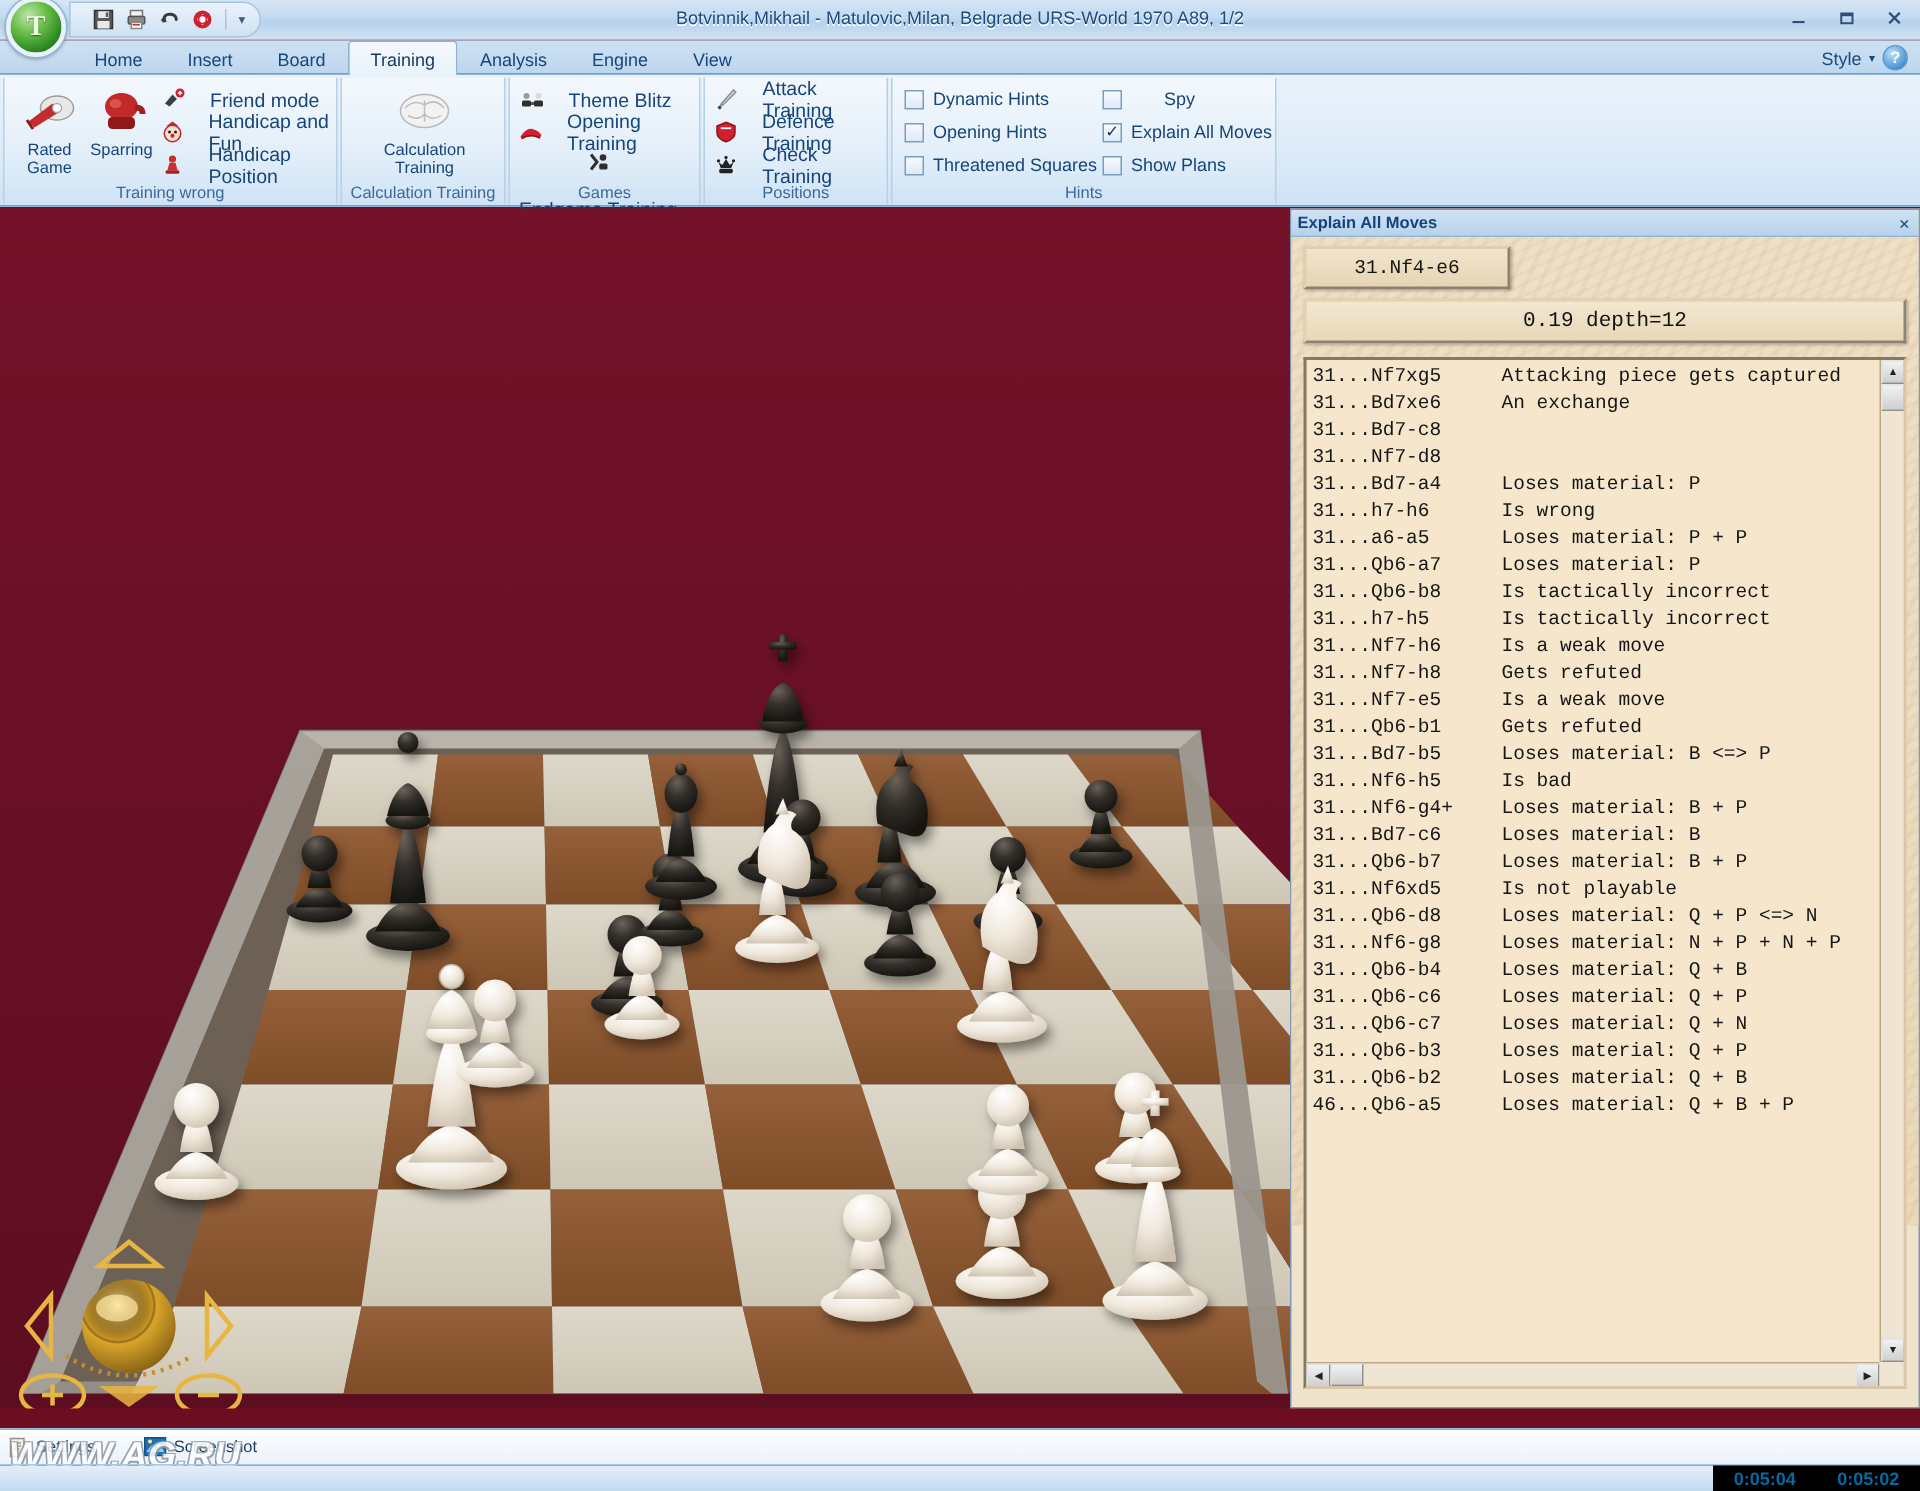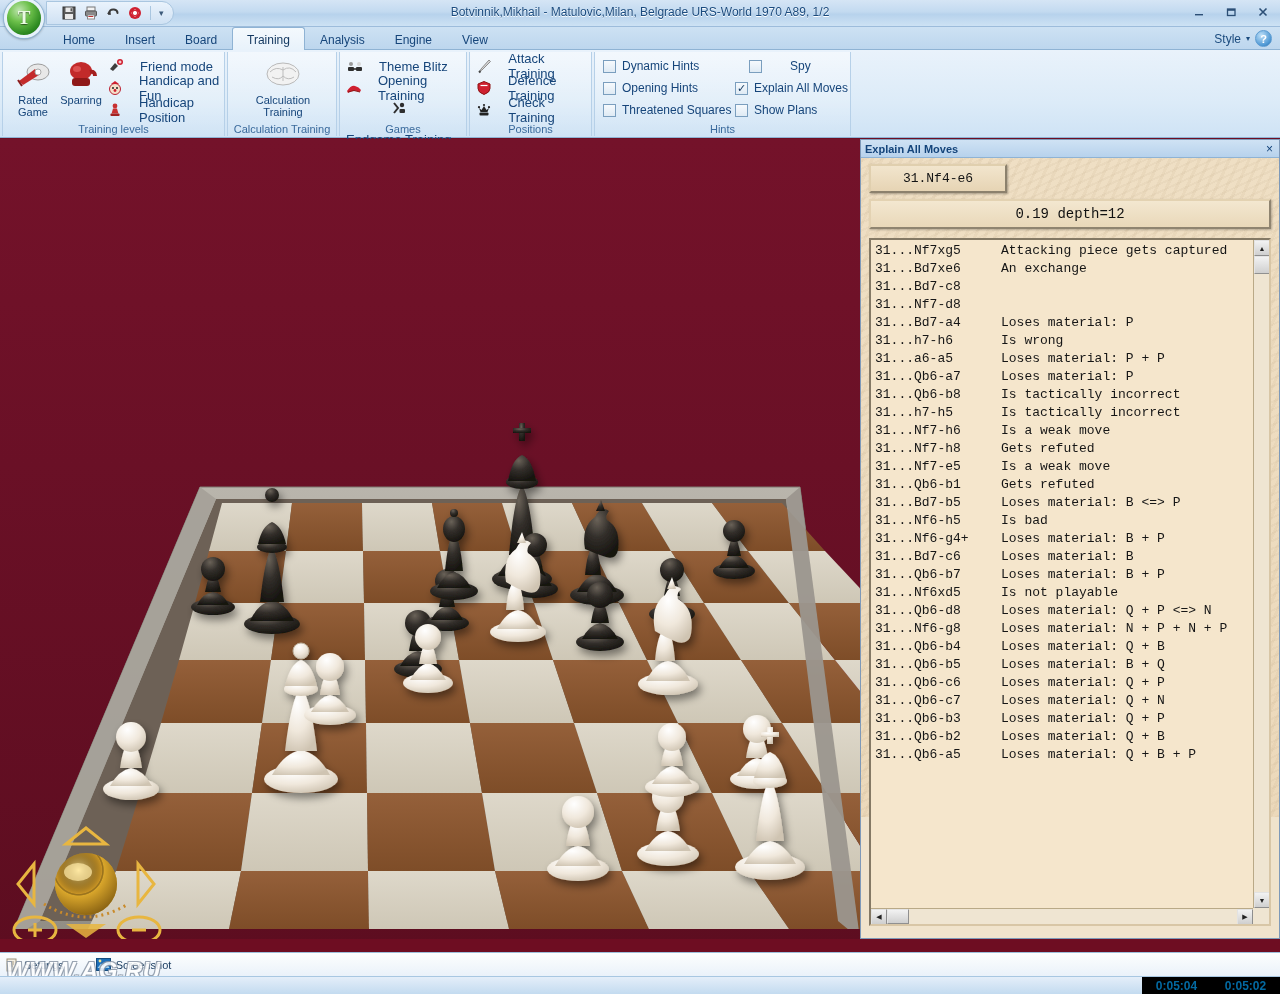--- a/index.html
+++ b/index.html
@@ -403,21 +403,21 @@
           <span class="si">
             <svg width="16" height="16" viewBox="0 0 16 16">
                 <circle cx="8" cy="4" r="2.4" fill="#c83030"></circle>
                 <path d="M6 6.5 h4 l1.4 5 h-6.8 Z" fill="#c83030"></path>
                 <rect x="3.4" y="11.5" width="9.2" height="2.4" rx="1" fill="#a12222"></rect>
               </svg>
           </span>
           <span>Handicap Position</span>
         </div>
       </div>
-      <div class="group-title">Training levels</div>
+      <div class="group-title">Training wrong</div>
     </div>
 
     <div class="group" style="left:227px; width:110px;">
       <div class="group-body">
         <div class="bigbtn" style="left:16px; width:78px;">
           <span class="bi">
             <svg width="44" height="32" viewBox="0 0 44 32">
                 <ellipse cx="22" cy="15" rx="16" ry="11" fill="#f2f2f2" stroke="#b9b9b9"></ellipse>
                 <path d="M9 13 q6 -6 13 -2 q7 -5 13 2 M11 18 q7 4 11 -1 q5 5 11 1 M22 8 v14" stroke="#bdbdbd" fill="none" stroke-width="1"></path>
               </svg>
@@ -509,21 +509,21 @@
           <span>Dynamic Hints</span>
         </div>
         <div class="chkitem" style="left:8px; top:24px;">
           <span class="cbox"></span>
           <span>Opening Hints</span>
         </div>
         <div class="chkitem" style="left:8px; top:46px;">
           <span class="cbox"></span>
           <span>Threatened Squares</span>
         </div>
-        <div class="chkitem" style="left:154px; top:2px;gap:28px;">
+        <div class="chkitem" style="left:140px; top:2px;gap:28px;">
           <span class="cbox"></span>
           <span>Spy</span>
         </div>
         <div class="chkitem" style="left:140px; top:24px;">
           <span class="cbox">✓</span>
           <span>Explain All Moves</span>
         </div>
         <div class="chkitem" style="left:140px; top:46px;">
           <span class="cbox"></span>
           <span>Show Plans</span>
@@ -852,26 +852,25 @@
             <div class="mrow"><span class="mv">31...Qb6-b1</span><span class="cm">Gets refuted</span></div>
             <div class="mrow"><span class="mv">31...Bd7-b5</span><span class="cm">Loses material: B &lt;=&gt; P</span></div>
             <div class="mrow"><span class="mv">31...Nf6-h5</span><span class="cm">Is bad</span></div>
             <div class="mrow"><span class="mv">31...Nf6-g4+</span><span class="cm">Loses material: B + P</span></div>
             <div class="mrow"><span class="mv">31...Bd7-c6</span><span class="cm">Loses material: B</span></div>
             <div class="mrow"><span class="mv">31...Qb6-b7</span><span class="cm">Loses material: B + P</span></div>
             <div class="mrow"><span class="mv">31...Nf6xd5</span><span class="cm">Is not playable</span></div>
             <div class="mrow"><span class="mv">31...Qb6-d8</span><span class="cm">Loses material: Q + P &lt;=&gt; N</span></div>
             <div class="mrow"><span class="mv">31...Nf6-g8</span><span class="cm">Loses material: N + P + N + P</span></div>
             <div class="mrow"><span class="mv">31...Qb6-b4</span><span class="cm">Loses material: Q + B</span></div>
-            <div class="mrow"><span class="mv">31...Qb6-b5</span><span class="cm">Loses material: B + Q</span></div>
             <div class="mrow"><span class="mv">31...Qb6-c6</span><span class="cm">Loses material: Q + P</span></div>
             <div class="mrow"><span class="mv">31...Qb6-c7</span><span class="cm">Loses material: Q + N</span></div>
             <div class="mrow"><span class="mv">31...Qb6-b3</span><span class="cm">Loses material: Q + P</span></div>
             <div class="mrow"><span class="mv">31...Qb6-b2</span><span class="cm">Loses material: Q + B</span></div>
-            <div class="mrow"><span class="mv">31...Qb6-a5</span><span class="cm">Loses material: Q + B + P</span></div>
+            <div class="mrow"><span class="mv">46...Qb6-a5</span><span class="cm">Loses material: Q + B + P</span></div>
           </div>
 
         <div class="vscroll">
           <div class="sbtn">▲</div>
           <div class="vthumb"></div>
           <div class="sbtn vbot">▼</div>
         </div>
 
         <div class="hscroll">
           <div class="sbtn hbtn-l">◀</div>

